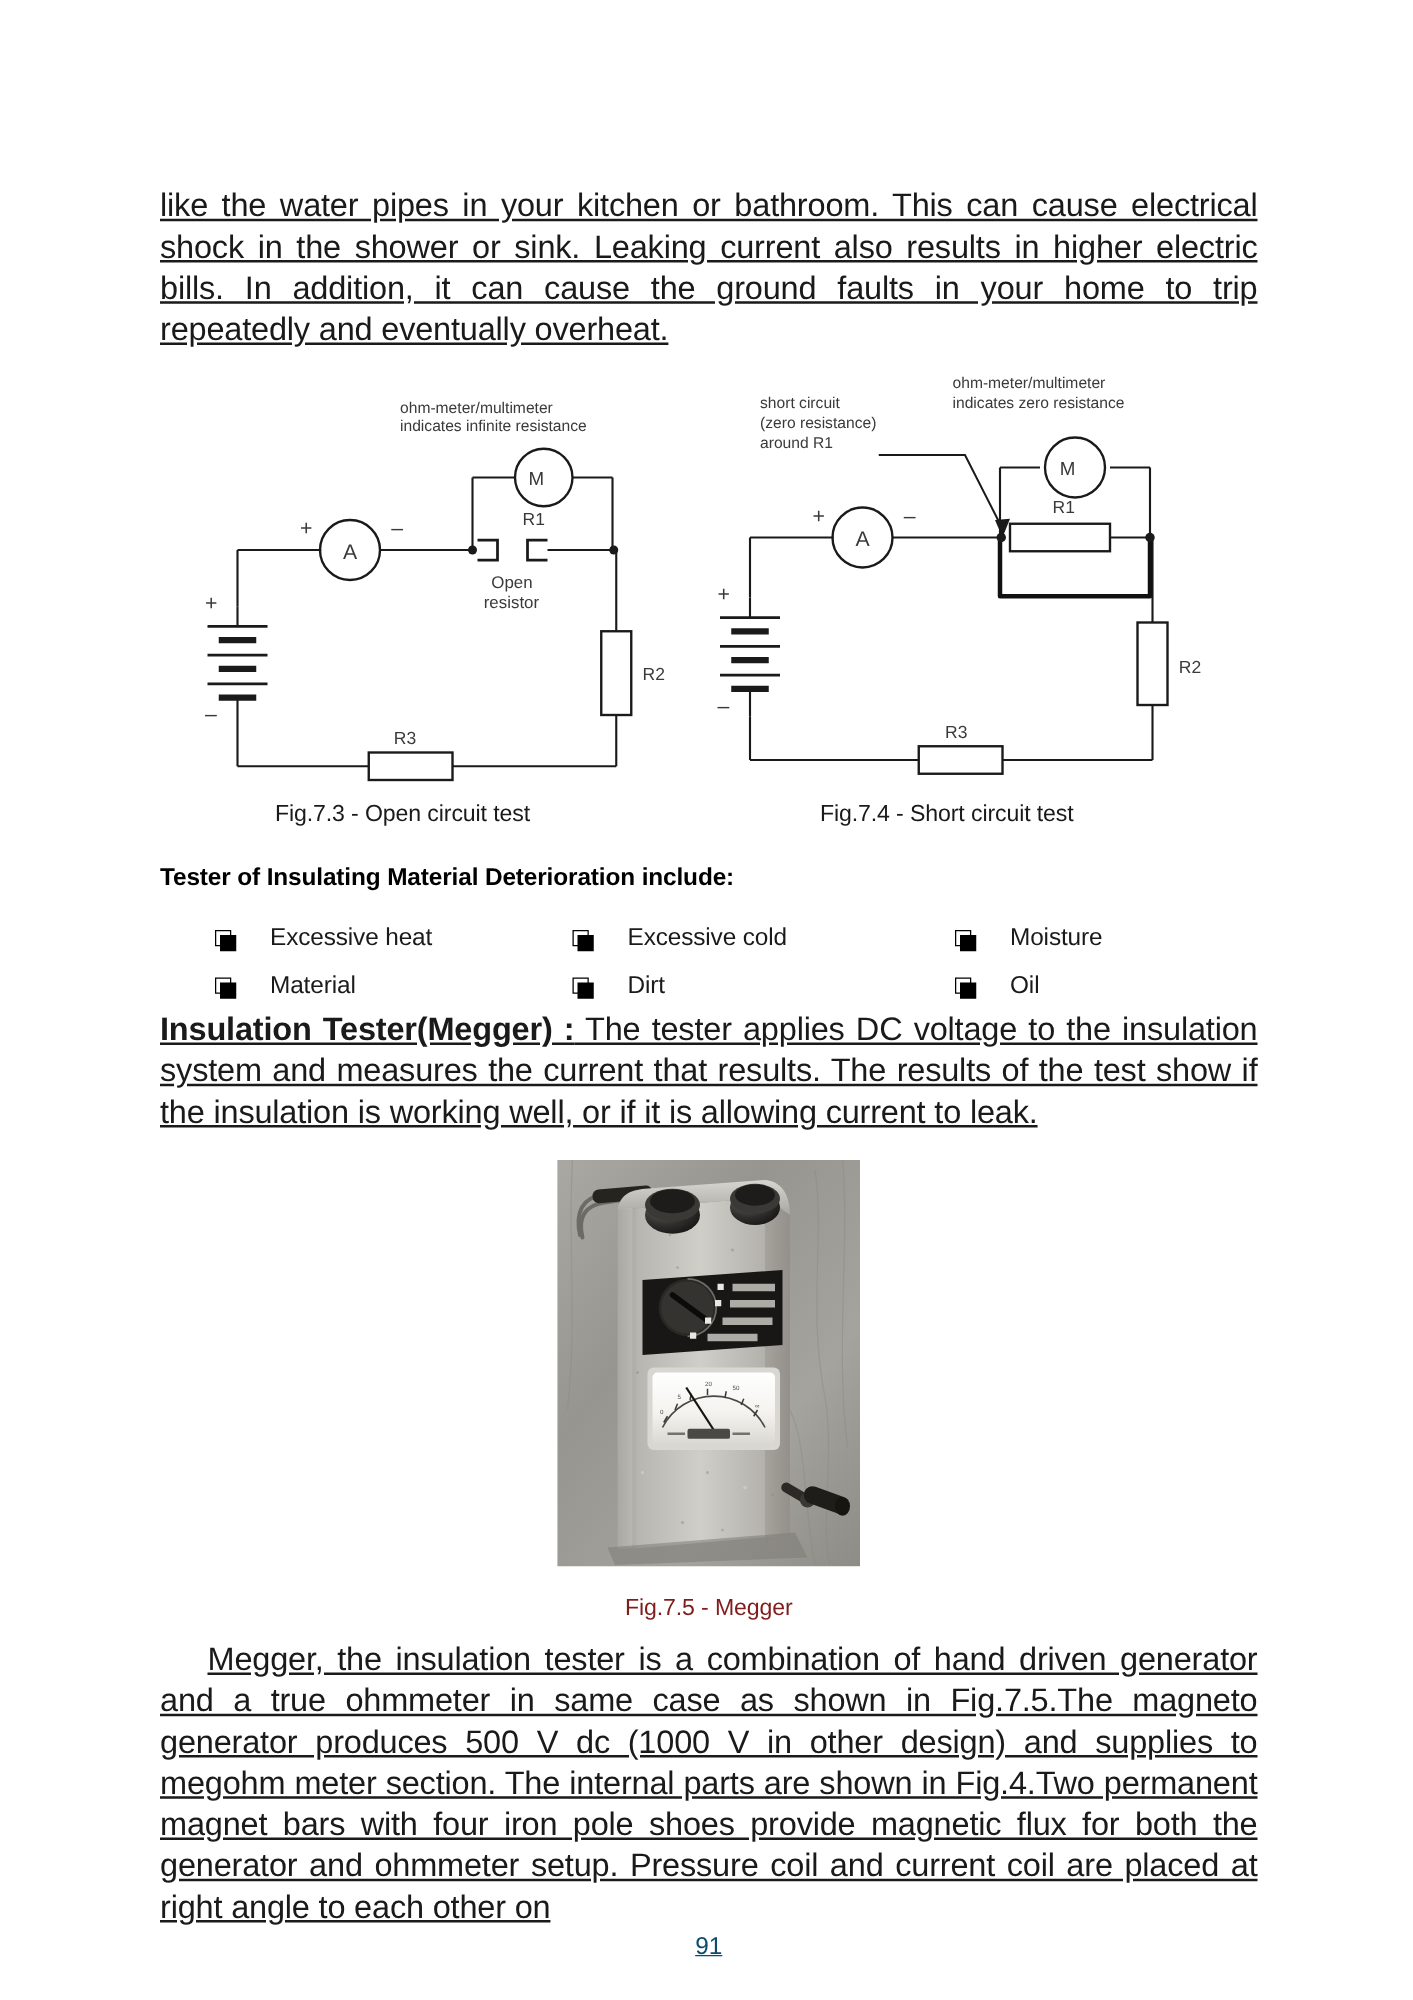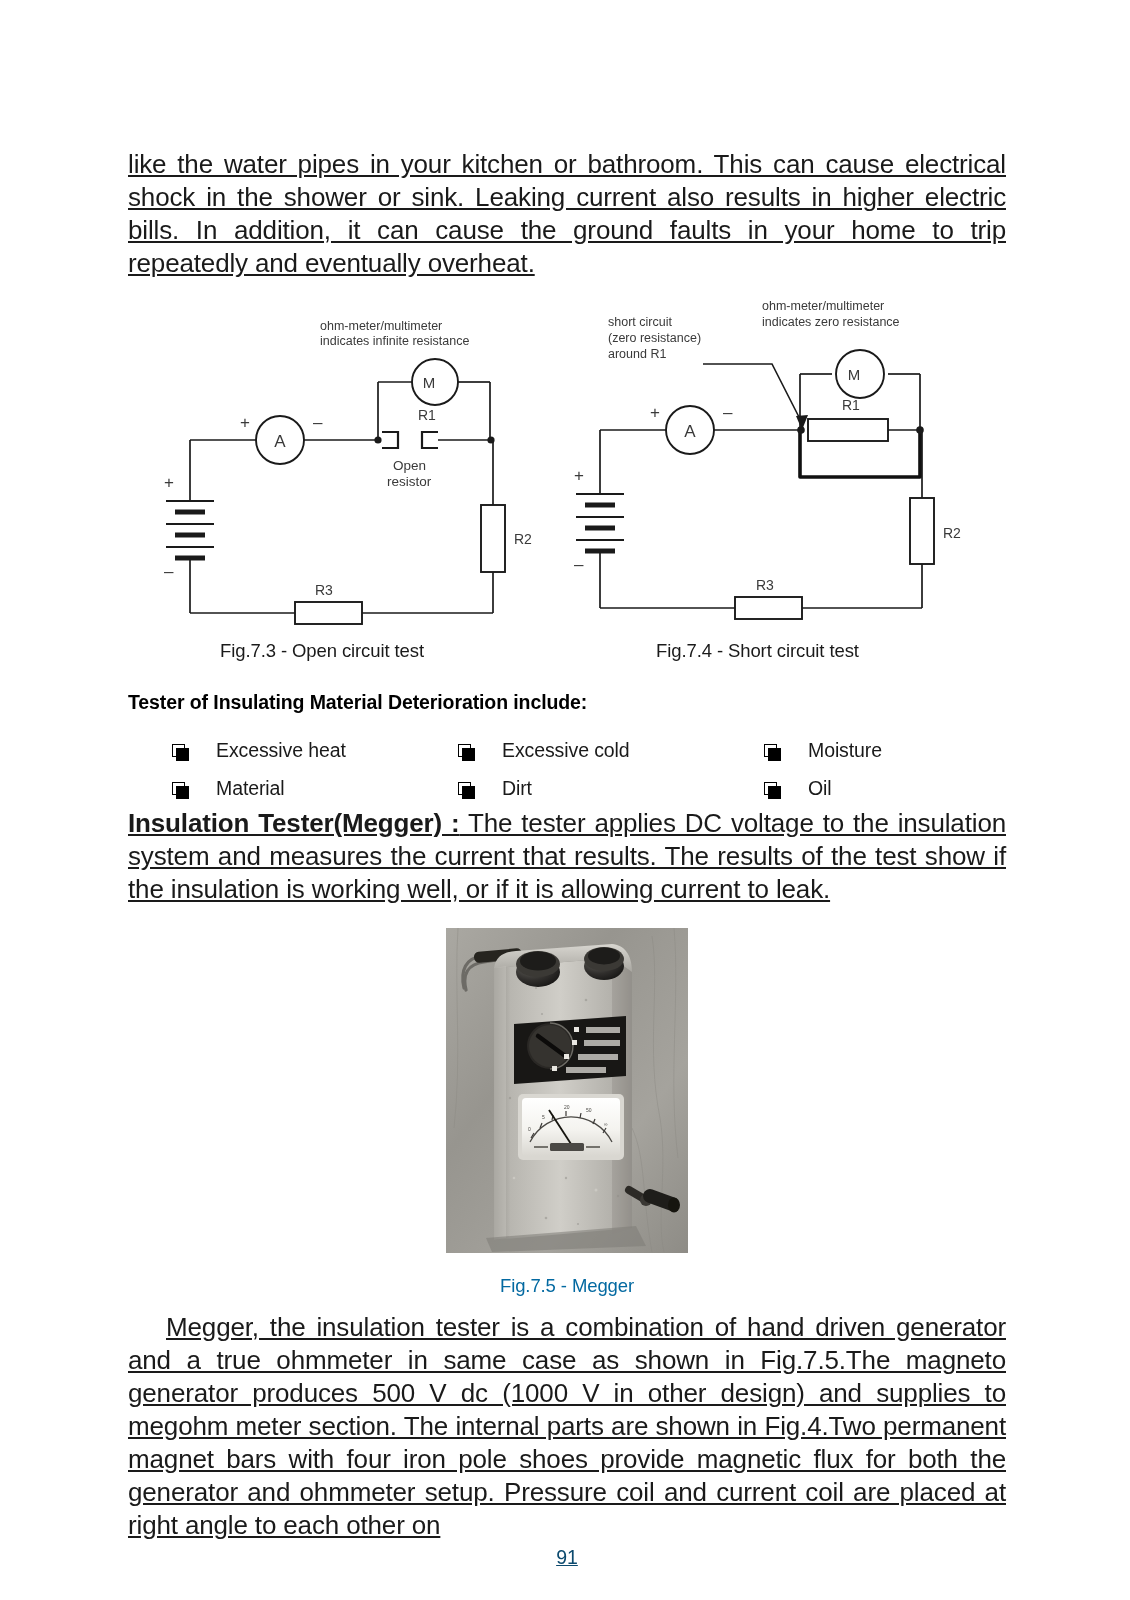--- a/index.html
+++ b/index.html
@@ -102,21 +102,21 @@
   .photo {
     width:242px; height:325px;
     position:relative;
     overflow:hidden;
     background:#9b9a95;
   }
   .photocap {
     text-align:center;
     font-size:18.5px;
     margin-top:22px;
-    color:#0369a1;
+    color:#7f1d1d;
     letter-spacing:-0.1px;
   }
 
   .pageno {
     text-align:center;
     font-size:19.5px;
     margin-top:4px;
     color:#0c4a6e;
     text-decoration:underline;
   }

